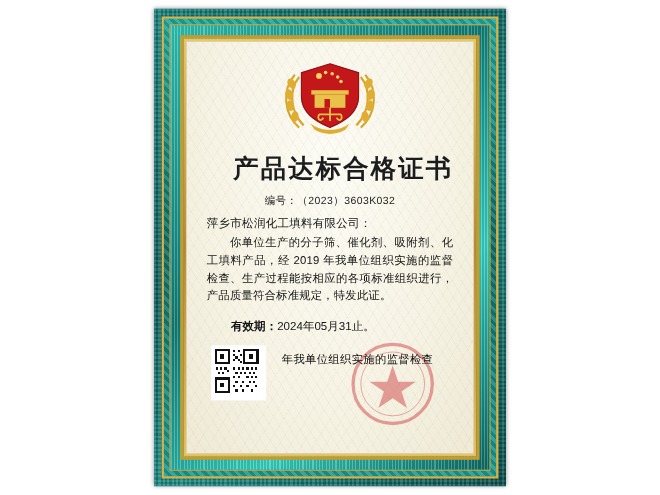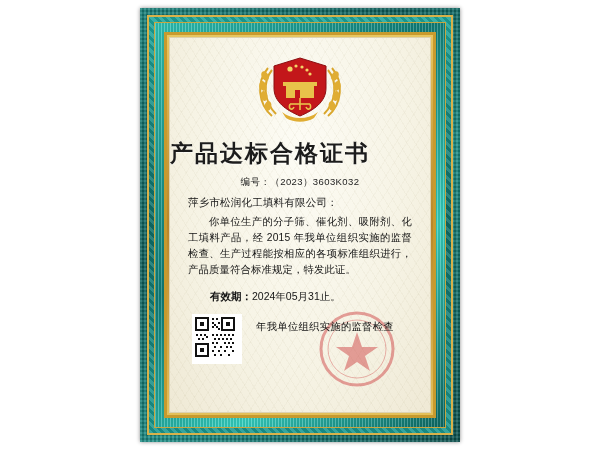--- a/index.html
+++ b/index.html
@@ -98,27 +98,28 @@
     width: 96px;
     height: 74px;
   }
 
   
   .title {
     position: absolute;
     top: 100px;
     left: 0;
     width: 100%;
-    text-align: left;
+    text-align: center;
     font-family: "DejaVu Serif", "Liberation Serif", serif;
     font-weight: bold;
     font-size: 23px;
     letter-spacing: 2px;
     color: #1c1c1c;
     text-shadow: 0 1px 0 rgba(255,255,255,0.6);
+    padding-left: 12px;
   }
 
   .cert-no {
     position: absolute;
     top: 138px;
     left: 0;
     width: 100%;
     text-align: center;
     font-size: 9.5px;
     color: #1d1d1d;
@@ -261,21 +262,21 @@
       </div>
 
       <div class="title">产品达标合格证书</div>
 
       <div class="cert-no">
         <span>编号：</span><span>（2023）3603K032</span>
       </div>
 
       <div class="recipient">萍乡市松润化工填料有限公司：</div>
 
-      <div class="body-text">你单位生产的分子筛、催化剂、吸附剂、化工填料产品，经 2015 年我单位组织实施的监督检查、生产过程能按相应的各项标准组织进行，产品质量符合标准规定，特发此证。</div>
+      <div class="body-text">你单位生产的分子筛、催化剂、吸附剂、化工填料产品，经 2019 年我单位组织实施的监督检查、生产过程能按相应的各项标准组织进行，产品质量符合标准规定，特发此证。</div>
 
       <div class="validity">
         <b>有效期：</b><span>2024年05月31止。</span>
       </div>
 
       <div class="qr">
         <svg viewBox="0 0 42 42" width="42" height="42" xmlns="http://www.w3.org/2000/svg" shape-rendering="crispEdges">
           <rect width="42" height="42" fill="#fff"></rect>
           <g fill="#111">
             <path d="M2 2h12v12H2z" fill="none" stroke="#111" stroke-width="2"></path>

